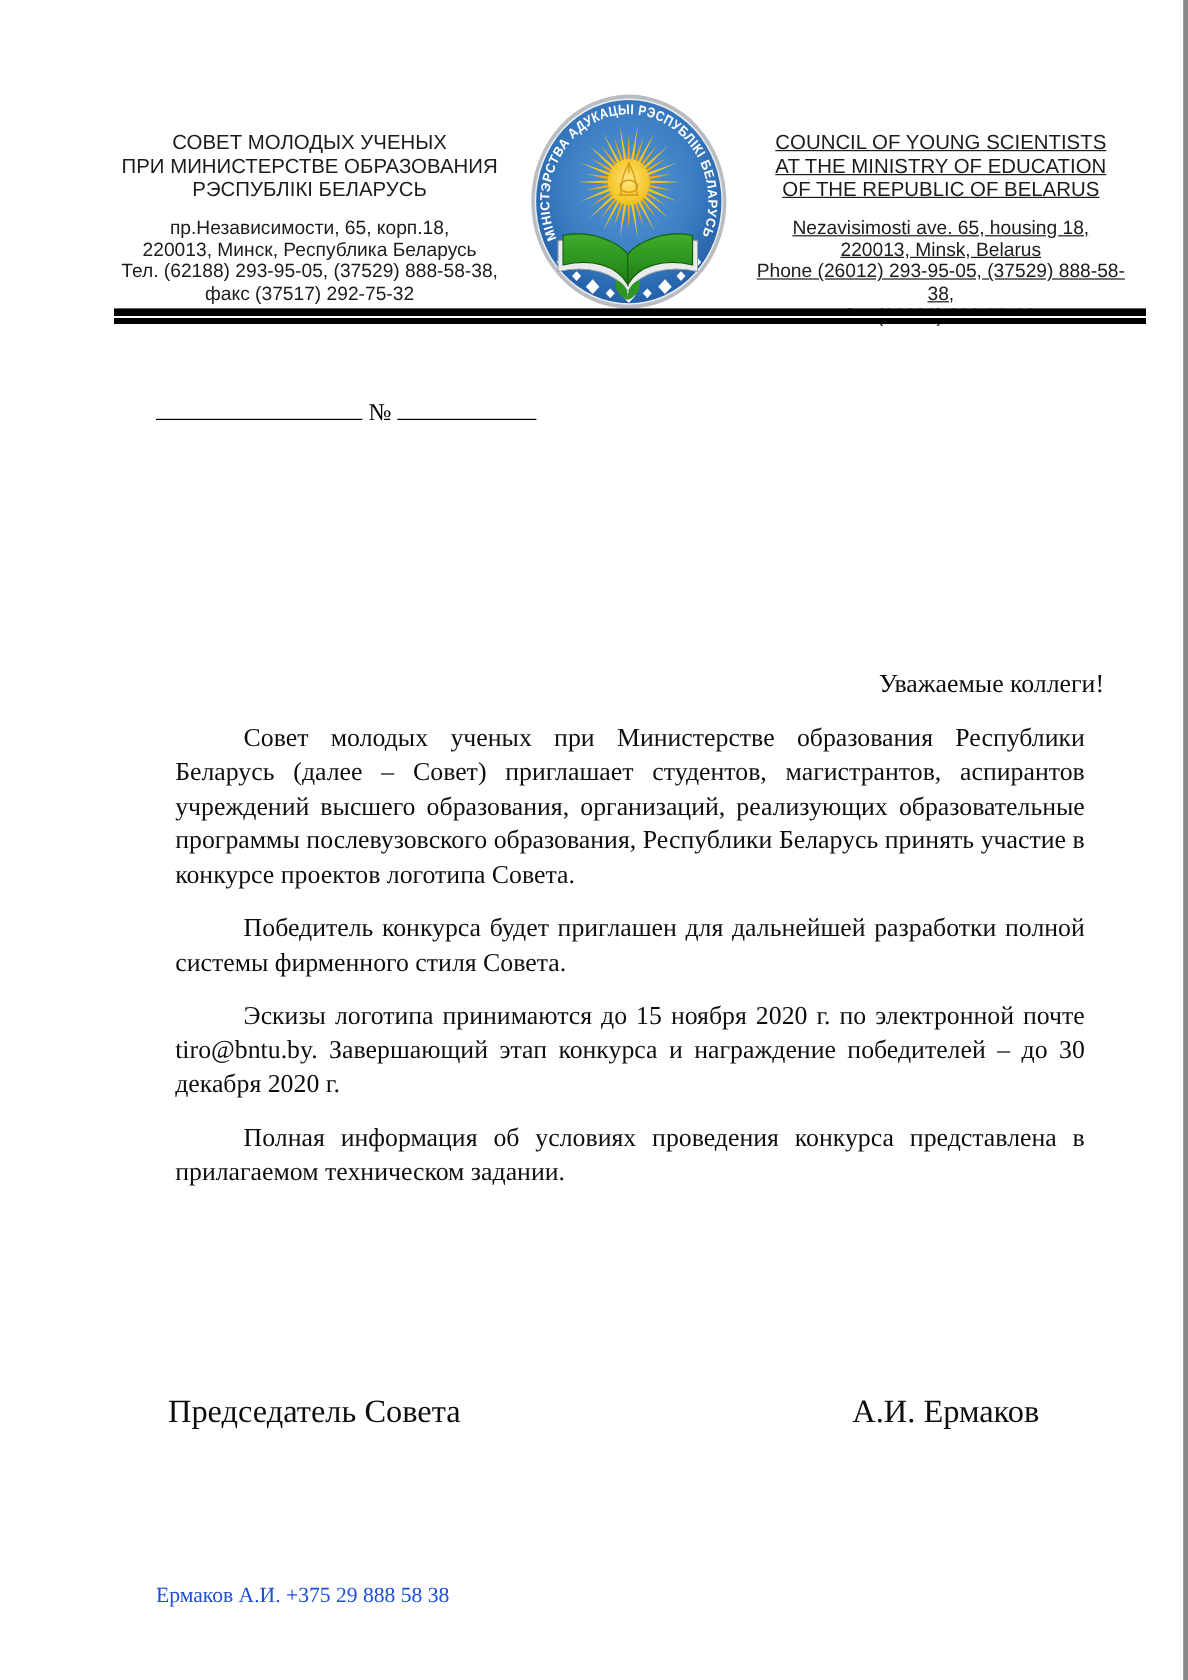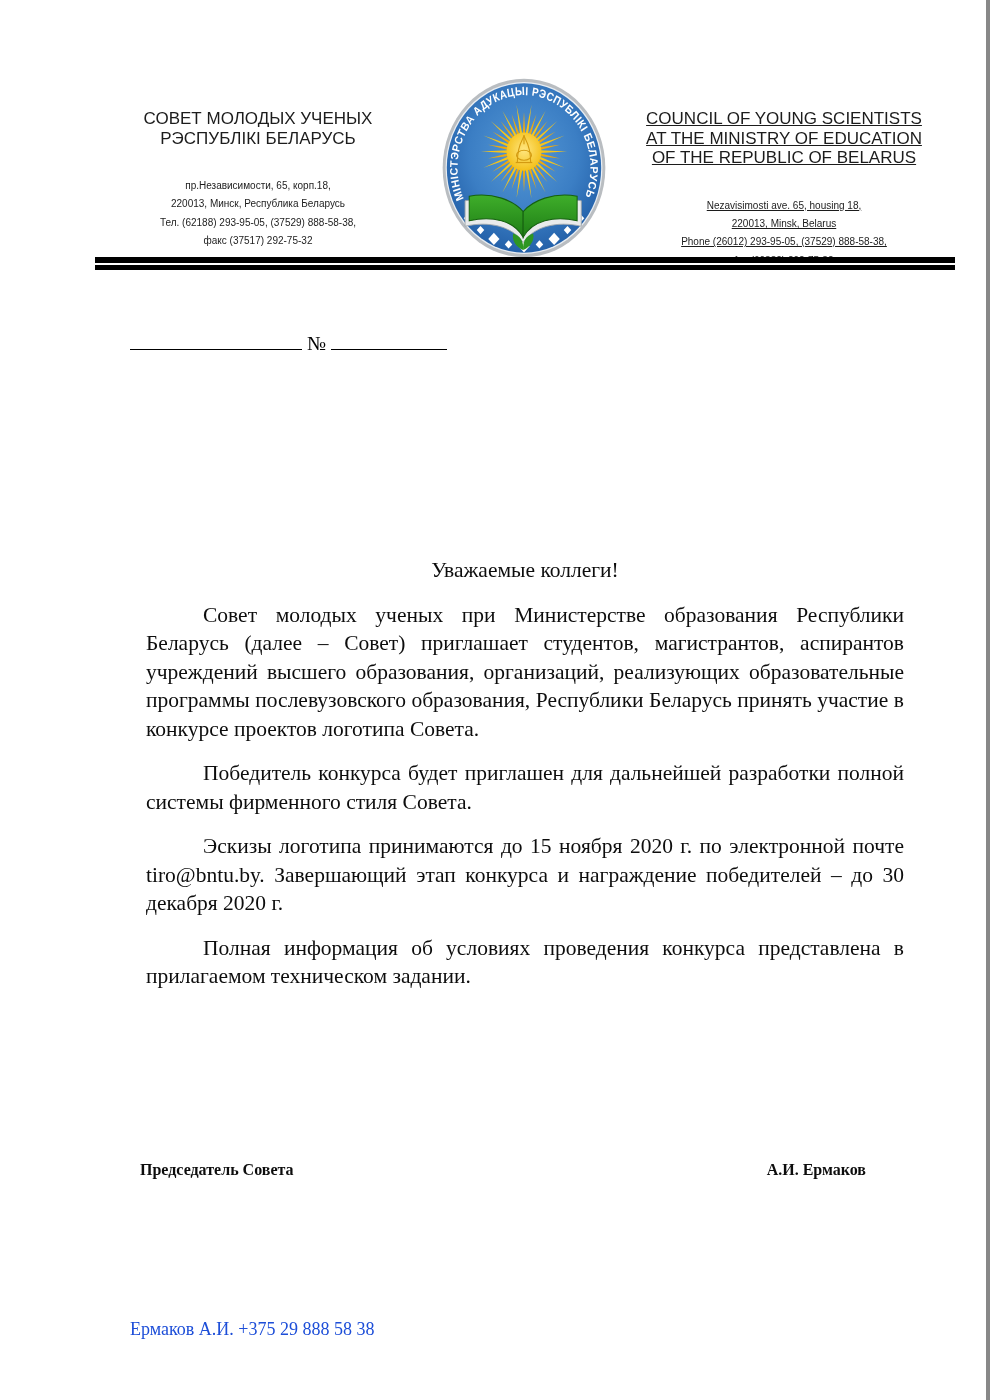--- a/index.html
+++ b/index.html
@@ -4,50 +4,51 @@
 <style>
   html,body{margin:0;padding:0;background:#888;}
   .page{position:relative;width:986px;height:1400px;background:#ffffff;overflow:hidden;
         font-family:"Liberation Serif", serif;color:#111;}
   
   .org{position:absolute;top:109px;width:316px;text-align:center;
        font-family:"Liberation Sans", sans-serif;color:#1c1c1c;}
   .org-left{left:100px;}
   .org-right{left:626px;text-decoration:underline;}
   .org .caps{font-size:17px;line-height:19.5px;}
-  .org .addr{margin-top:29px;font-size:10px;line-height:18.4px;}
+  .org .addr{margin-top:14px;font-size:16px;line-height:18.4px;}
   .logo-wrap{position:absolute;left:441px;top:77px;width:166px;height:182px;}
   .logo-wrap svg{display:block;width:166px;height:182px;}
   
   .rule{position:absolute;left:95px;top:257px;width:860px;height:13px;
         background:linear-gradient(to bottom,#000 0 6px,#fff 6px 8px,#000 8px 13px);}
   
   .ref{position:absolute;left:130px;top:329px;font-size:20px;line-height:27px;color:#000;}
   .ref .blank{display:inline-block;border-bottom:1.6px solid #000;height:1.02em;
               vertical-align:baseline;margin:0 5px;}
   .ref .blank.first{margin-left:0;}
   .b-172{width:172px;} .b-116{width:116px;} .b-97{width:97px;}
   
   .body-block{position:absolute;left:130px;top:556px;width:790px;
               font-size:21.5px;line-height:28.5px;color:#0d0d0d;}
-  .salutation{margin:0;text-align:center;}
+  .salutation{margin:0;text-align:right;}
   .para{margin:16px;text-align:justify;text-indent:57px;}
   
   .signature{position:absolute;left:140px;top:1161px;width:726px;display:flex;
-             justify-content:space-between;font-size:16px;color:#0d0d0d;font-weight:bold;}
+             justify-content:space-between;font-size:27px;color:#0d0d0d;}
   .footer-contact{position:absolute;left:130px;top:1319px;font-size:18px;color:#1d4ed8;}
 </style>
 </head>
 <body>
 
 <div class="page">
 
   <div class="org org-left">
     <div class="caps">
       <div>СОВЕТ МОЛОДЫХ УЧЕНЫХ</div>
+      <div>ПРИ МИНИСТЕРСТВЕ ОБРАЗОВАНИЯ</div>
       <div>РЭСПУБЛІКІ БЕЛАРУСЬ</div>
     </div>
     <div class="addr">
       <div>пр.Независимости, 65, корп.18,</div>
       <div>220013, Минск, Республика Беларусь</div>
       <div>Тел. (62188) 293-95-05, (37529) 888-58-38,</div>
       <div>факс (37517) 292-75-32</div>
     </div>
   </div>
 

